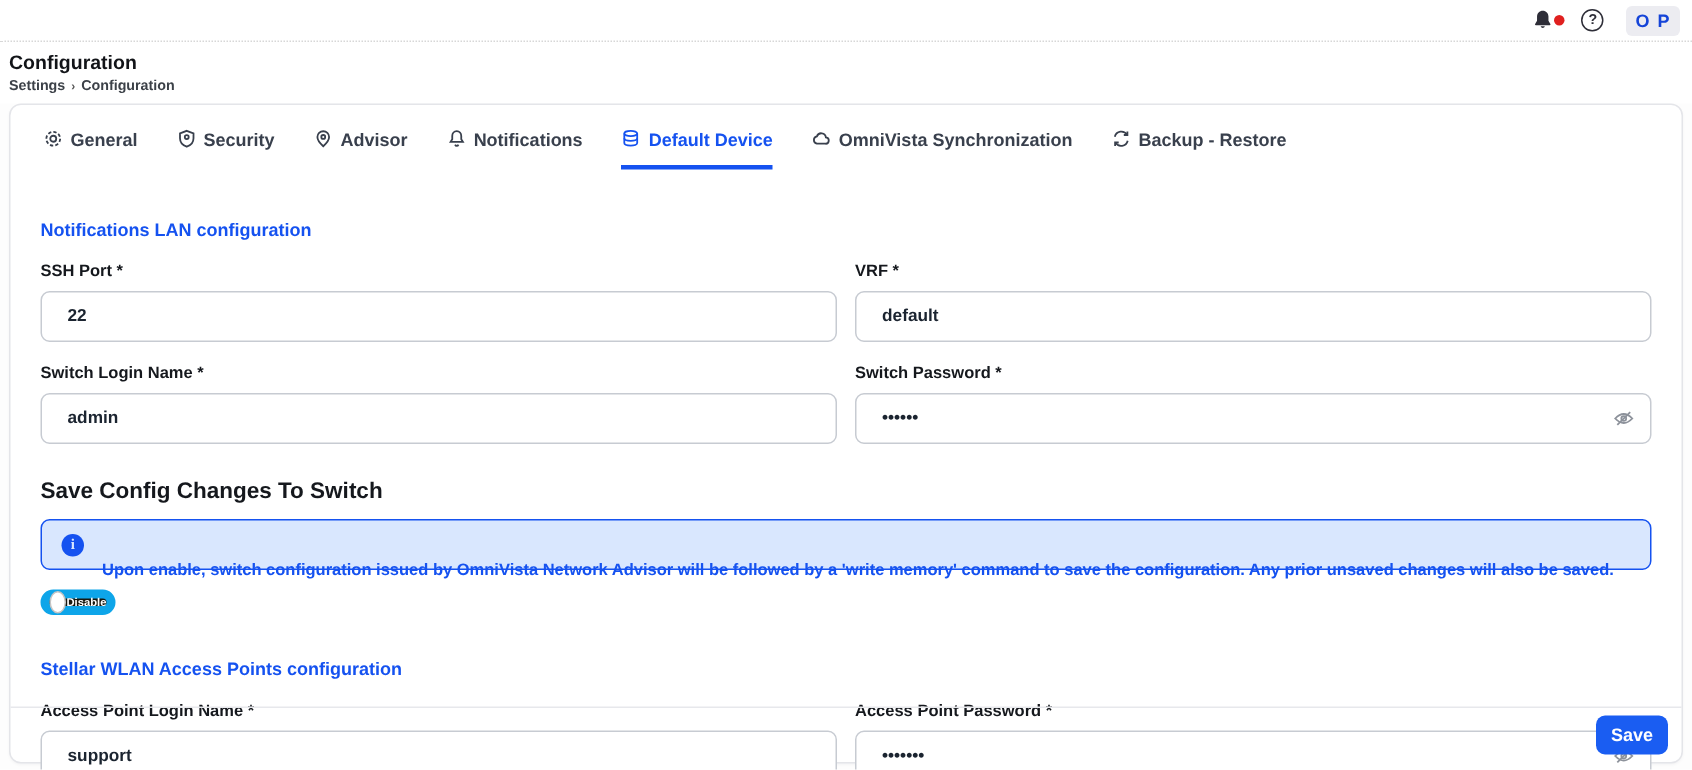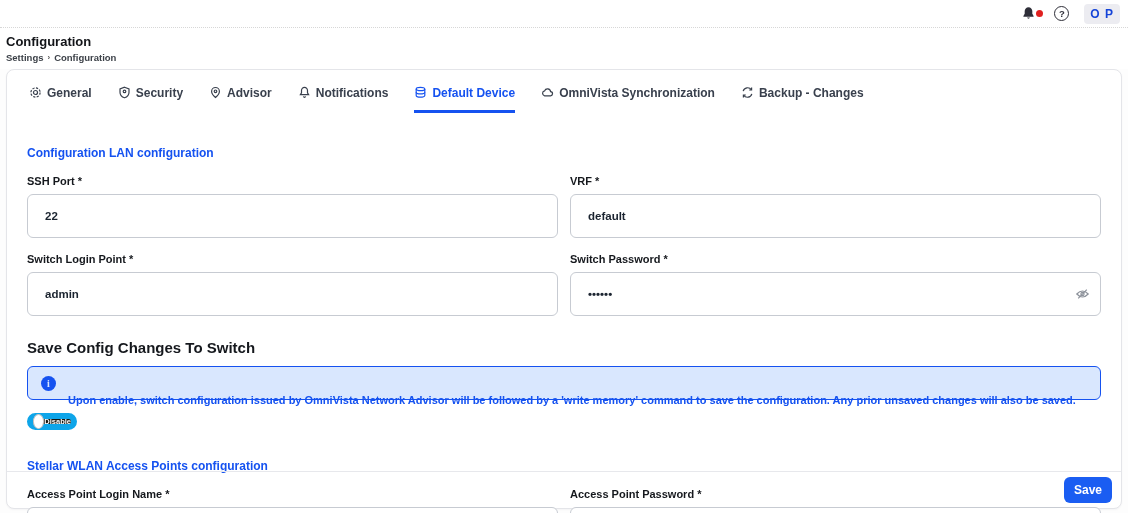--- a/index.html
+++ b/index.html
@@ -39,21 +39,21 @@
   .tab.active { color:#1552f0; border-bottom-color:#1552f0; }
 
   
   .content { padding:0 20px; }
   .section-title { color:#1552f0; font-size:12px; font-weight:800; }
   .st-lan { margin:33px 0 15px; }
   .st-wlan { margin:29px 0 15px; }
 
   .form-grid { display:grid; grid-template-columns:1fr 1fr; column-gap:12px; row-gap:15px; }
   .field-label { display:block; font-size:11px; font-weight:700; color:#15181d; margin-bottom:7px; }
-  .text-input { width:100%; height:44px; border:1px solid #c7cbd2; border-radius:6px;
+  .text-input { width:100%; height:34px; border:1px solid #c7cbd2; border-radius:6px;
     padding:0 30px 0 17px; font-family:"Liberation Sans", sans-serif; font-size:11.5px;
     font-weight:700; color:#1b2430; background:#fff; outline:none; }
   .input-wrap { position:relative; }
   .eye-btn { position:absolute; right:11px; top:50%; transform:translateY(-50%);
     width:15px; height:15px; color:#8d929b; cursor:pointer; display:flex;
     align-items:center; justify-content:center; }
 
   
   .save-config-label { margin-top:23px; font-size:15px; font-weight:700; color:#15181d; }
   .info-banner { margin-top:10px; height:34px; display:flex; align-items:center; gap:12px;
@@ -164,43 +164,43 @@
     </div>
     <div class="tab">
       <span>
         <svg width="13" height="13" viewBox="0 0 13 13" fill="none" stroke="currentColor" stroke-width="1.2">
           <path d="M2.2 5.2a4.5 4.5 0 0 1 8.2-1.3"></path>
           <path d="M10.6 1.6v2.4H8.2"></path>
           <path d="M10.8 7.8a4.5 4.5 0 0 1-8.2 1.3"></path>
           <path d="M2.4 11.4V9h2.4"></path>
         </svg>
       </span>
-      <span>Backup - Changes</span>
+      <span>Backup - Restore</span>
     </div>
   </div>
 
   <div class="content">
 
-    <div class="section-title st-lan">Configuration LAN configuration</div>
+    <div class="section-title st-lan">Notifications LAN configuration</div>
 
     <div class="form-grid">
       <div class="field">
         <label class="field-label">SSH Port *</label>
         <div class="input-wrap">
           <input class="text-input" type="text" value="22" style="">
         </div>
       </div>
       <div class="field">
         <label class="field-label">VRF *</label>
         <div class="input-wrap">
           <input class="text-input" type="text" value="default" style="">
         </div>
       </div>
       <div class="field">
-        <label class="field-label">Switch Login Point *</label>
+        <label class="field-label">Switch Login Name *</label>
         <div class="input-wrap">
           <input class="text-input" type="text" value="admin" style="">
         </div>
       </div>
       <div class="field">
         <label class="field-label">Switch Password *</label>
         <div class="input-wrap">
           <input class="text-input" type="text" value="••••••" style="">
           <span class="eye-btn">
             <svg width="15" height="15" viewBox="0 0 15 15" fill="none" stroke="currentColor" stroke-width="1.2">

